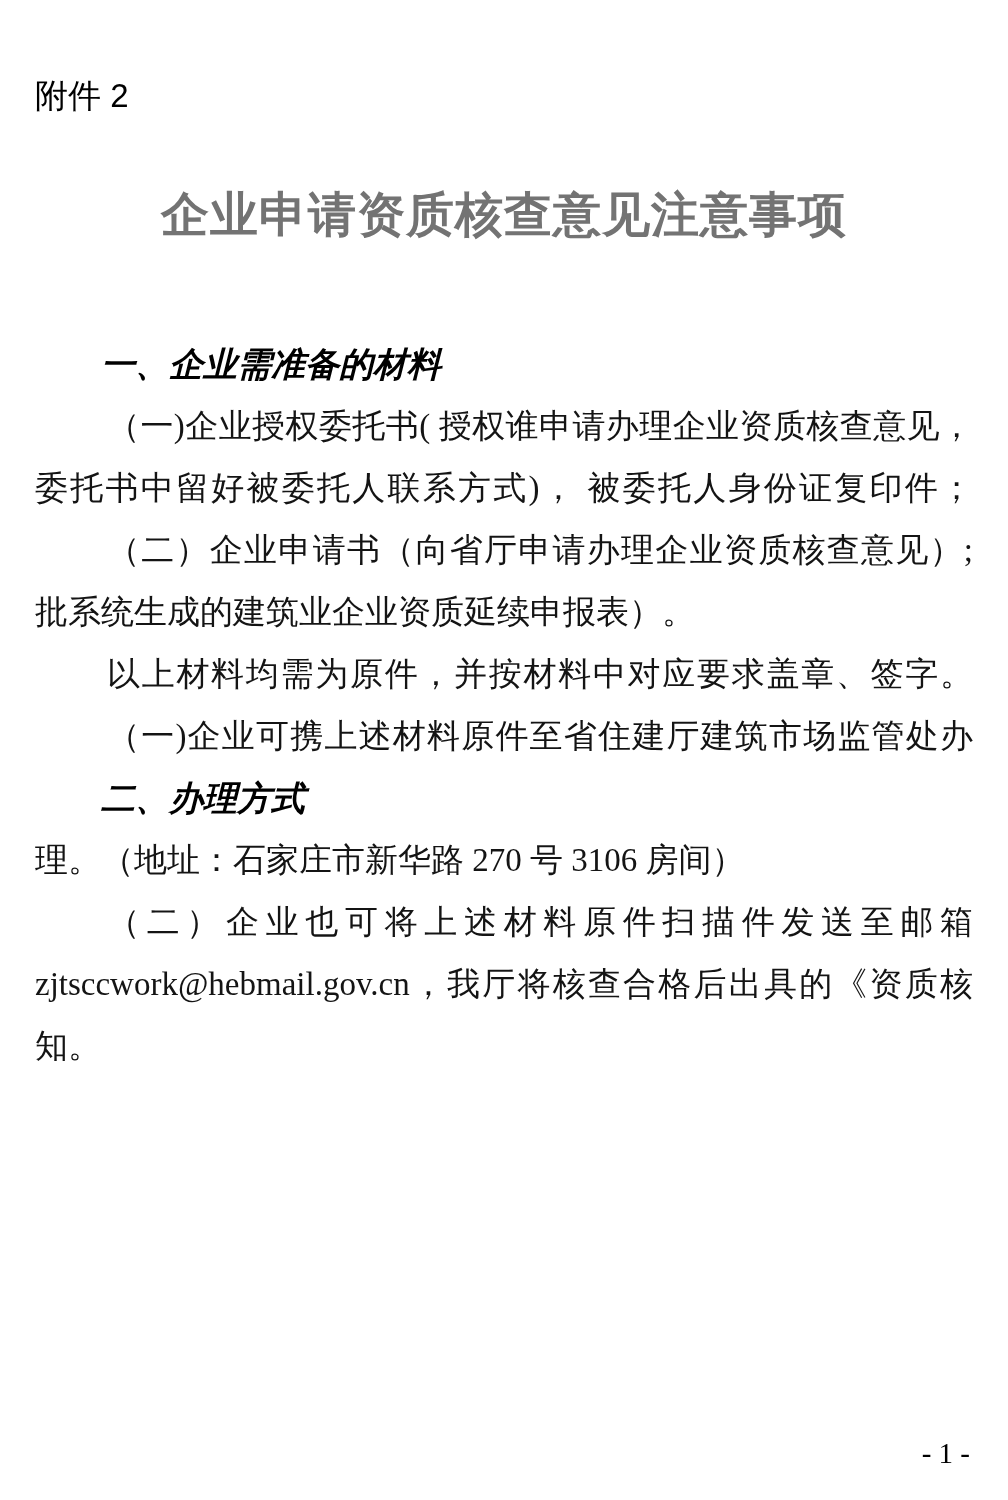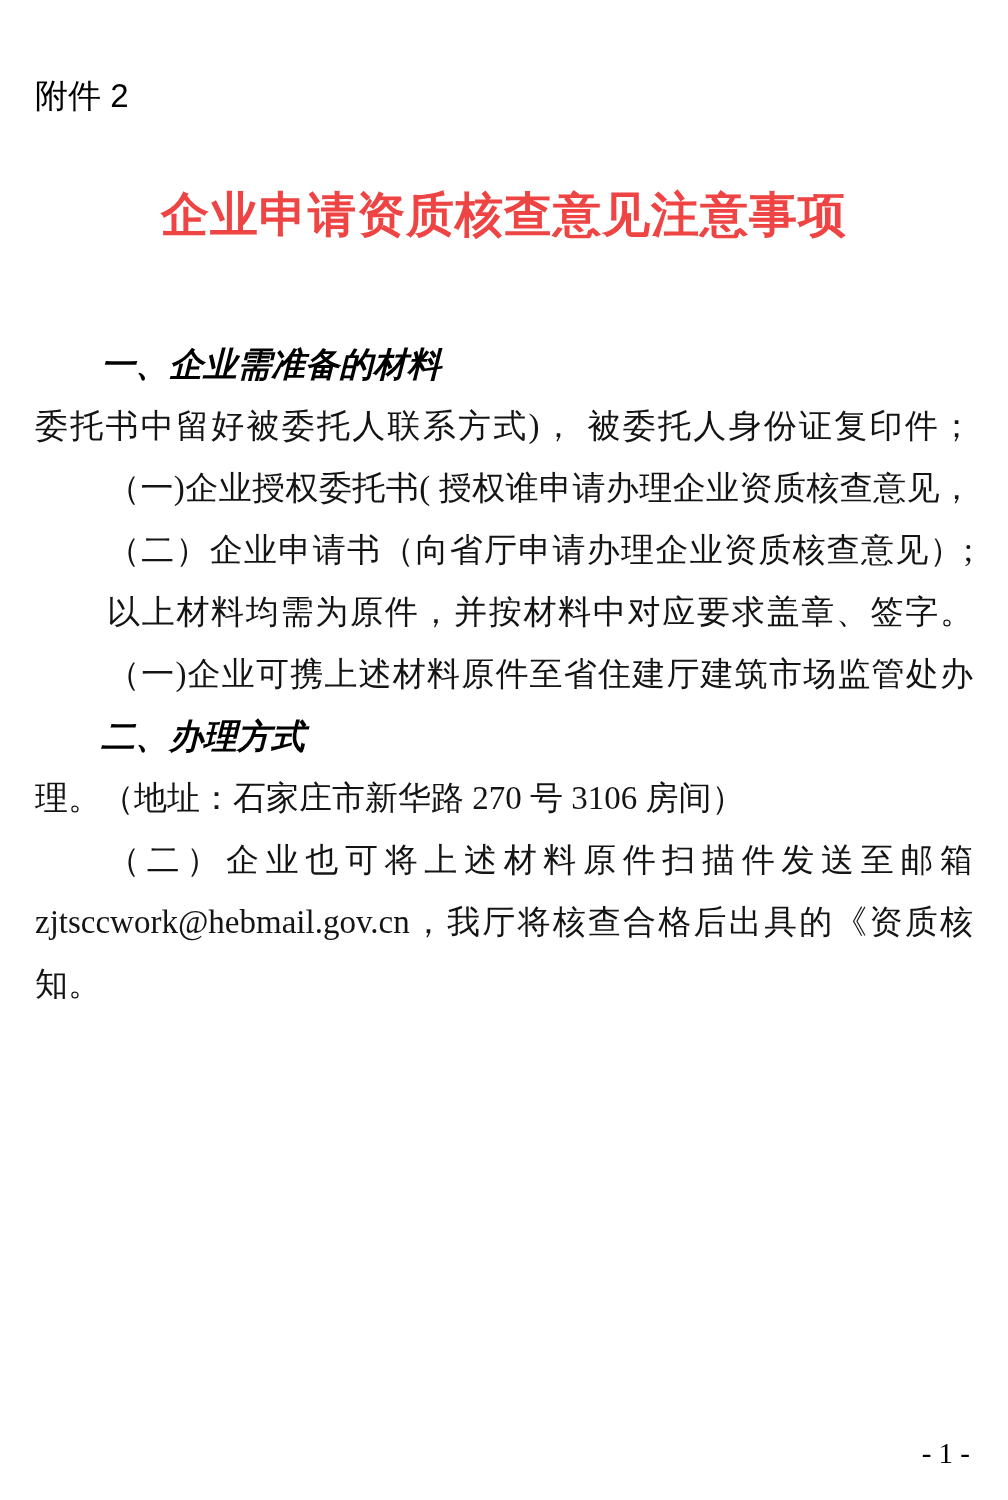--- a/index.html
+++ b/index.html
@@ -27,21 +27,21 @@
     position: absolute;
     left: 0;
     top: 186px;
     width: 100%;
     text-align: center;
     font-family: "Liberation Serif", "DejaVu Serif", serif;
     font-weight: bold;
     font-size: 48px;
     line-height: 58px;
     letter-spacing: 1px;
-    color: #ef4444;
+    color: #737373;
   }
   .content {
     position: absolute;
     left: 35px;
     top: 333px;
     width: 938px;
     font-family: "Liberation Serif", "DejaVu Serif", serif;
   }
   .line {
     height: 62px;
@@ -81,23 +81,24 @@
 <div class="page">
 
   <div class="attachment">附件 2</div>
 
   <div class="title">企业申请资质核查意见注意事项</div>
 
   <div class="content">
 
     <div class="line h">一、企业需准备的材料</div>
 
+    <div class="line ind just">（一)企业授权委托书( 授权谁申请办理企业资质核查意见，</div>
     <div class="line just">委托书中留好被委托人联系方式)， 被委托人身份证复印件；</div>
-    <div class="line ind just">（一)企业授权委托书( 授权谁申请办理企业资质核查意见，</div>
     <div class="line ind just">（二）企业申请书（向省厅申请办理企业资质核查意见）;</div>
+    <div class="line">批系统生成的建筑业企业资质延续申报表）。</div>
     <div class="line ind just">以上材料均需为原件，并按材料中对应要求盖章、签字。</div>
 
     <div class="line ind just">（一)企业可携上述材料原件至省住建厅建筑市场监管处办</div>
 
     <div class="line h">二、办理方式</div>
     <div class="line">理。（地址：石家庄市新华路 270 号 3106 房间）</div>
     <div class="line ind just">（二）企业也可将上述材料原件扫描件发送至邮箱</div>
     <div class="line just">zjtsccwork@hebmail.gov.cn，我厅将核查合格后出具的《资质核</div>
     <div class="line">知。</div>
 

